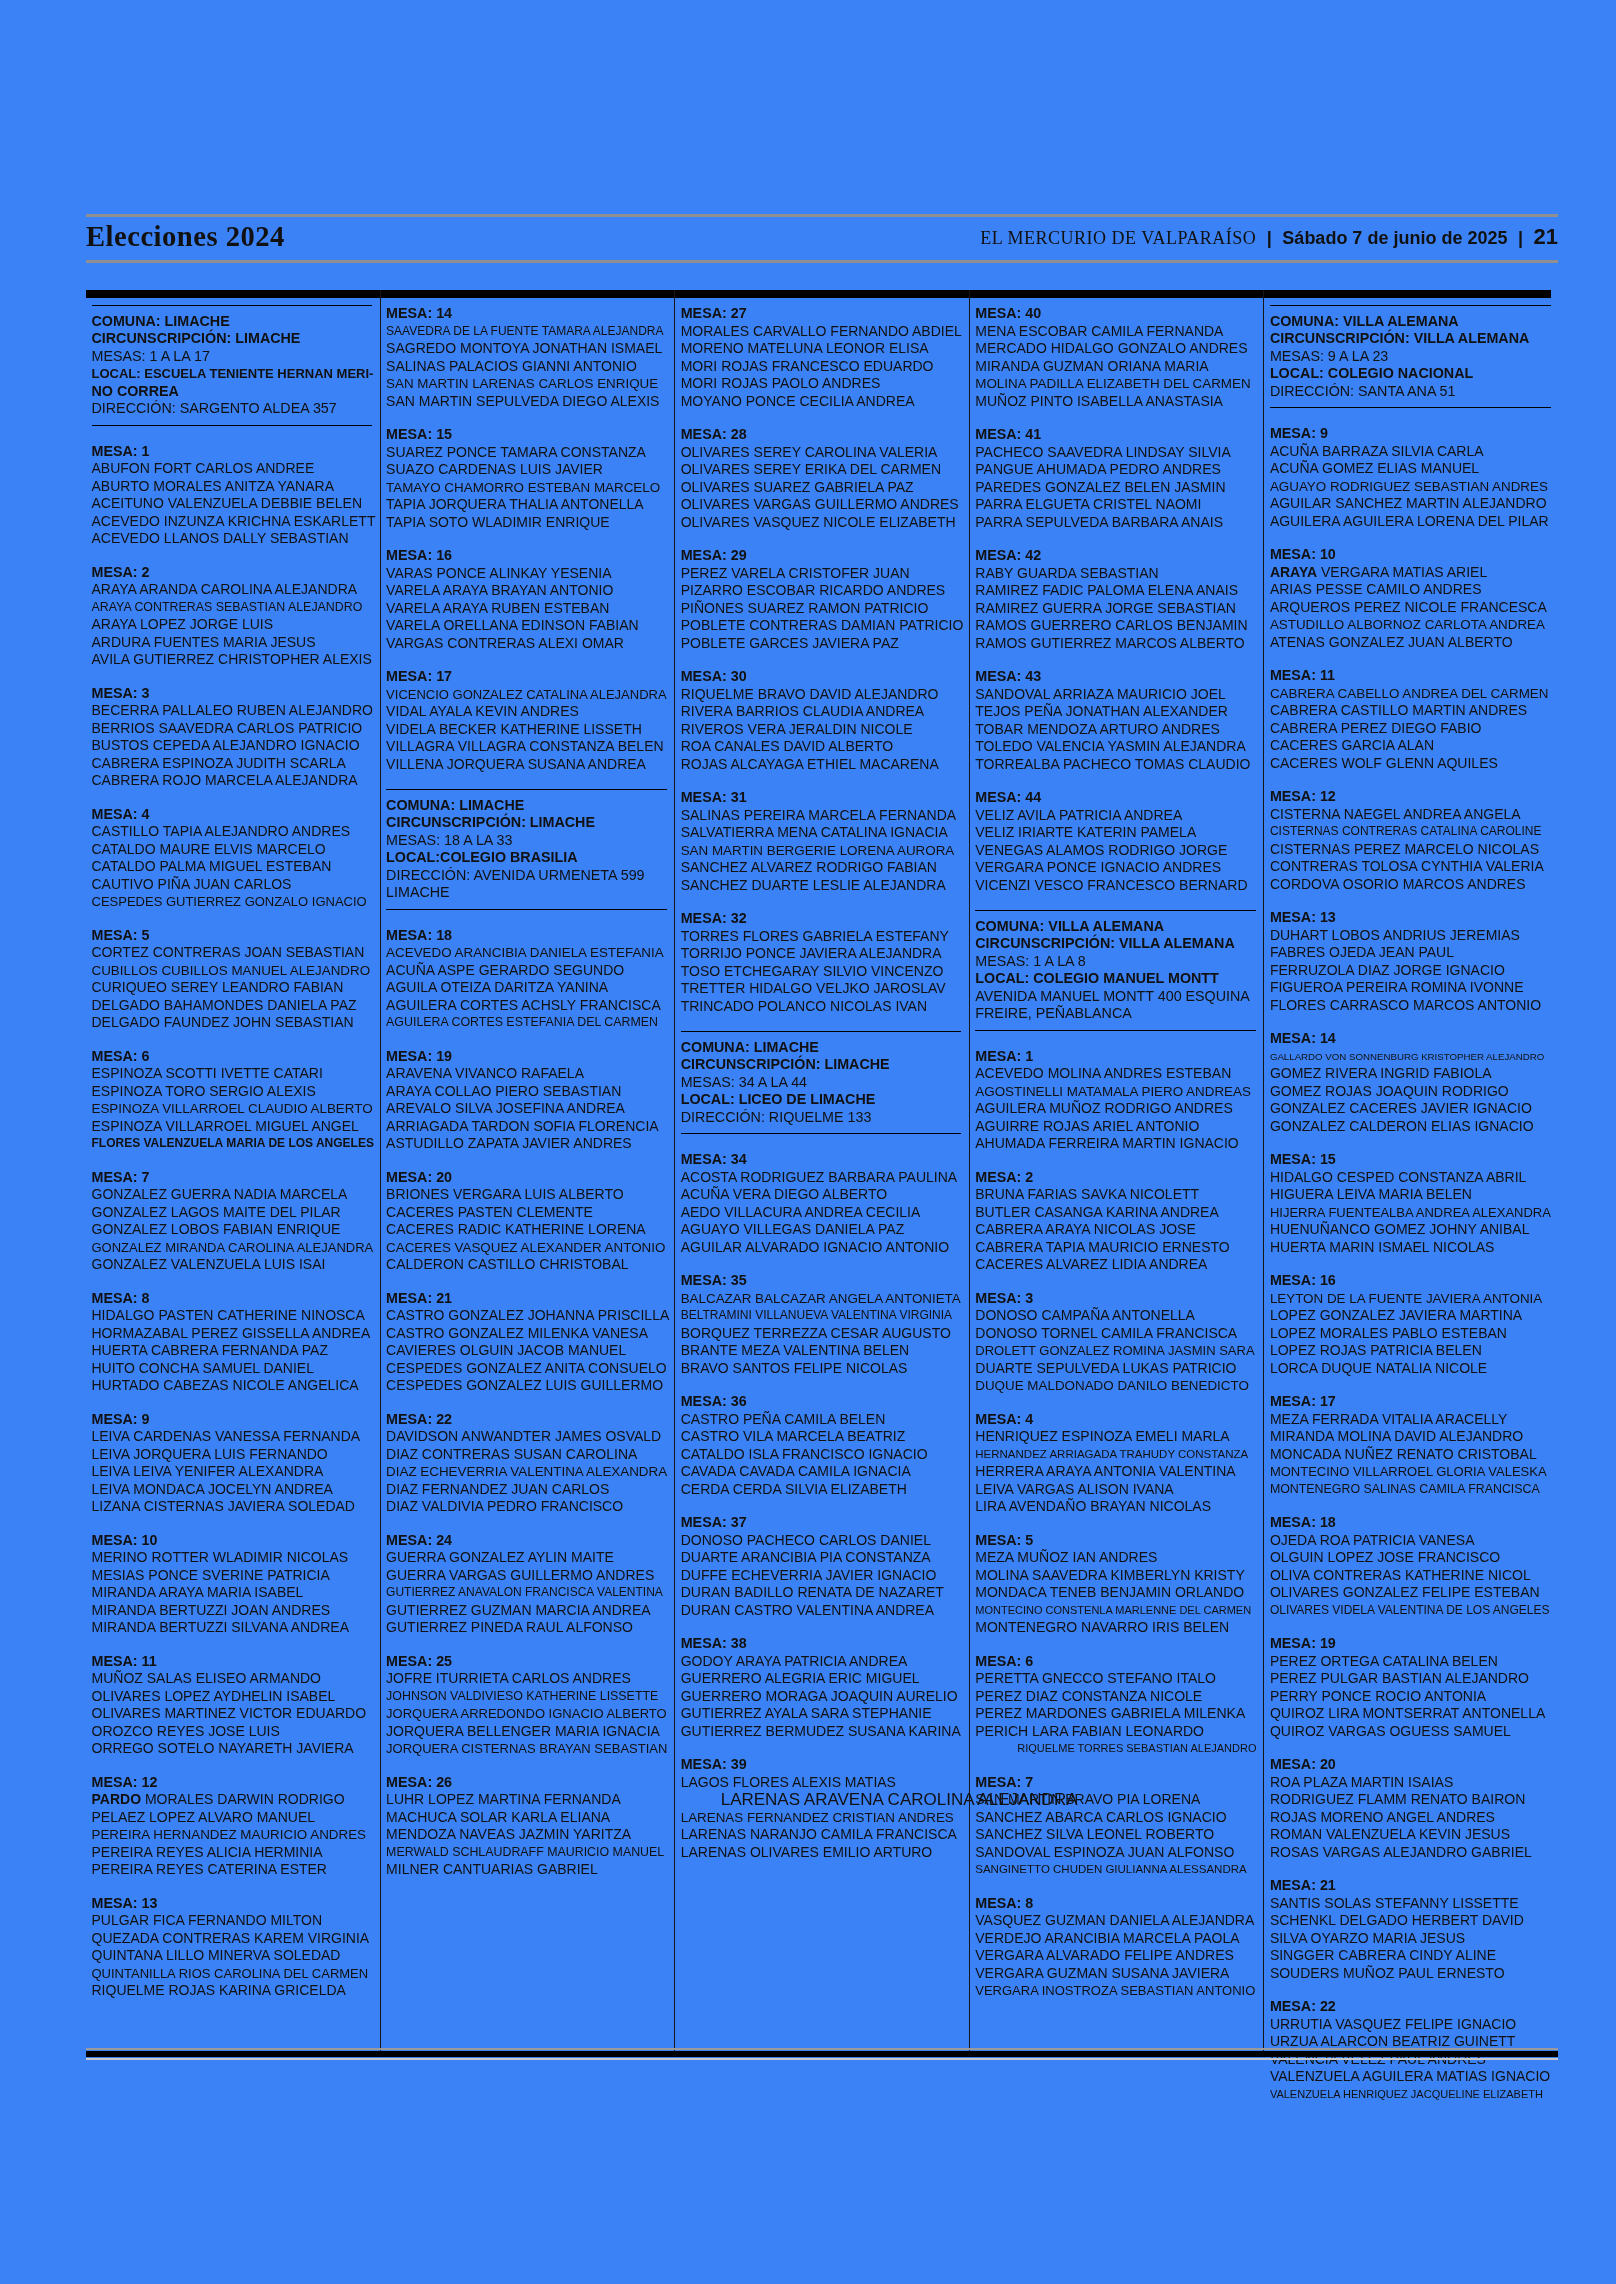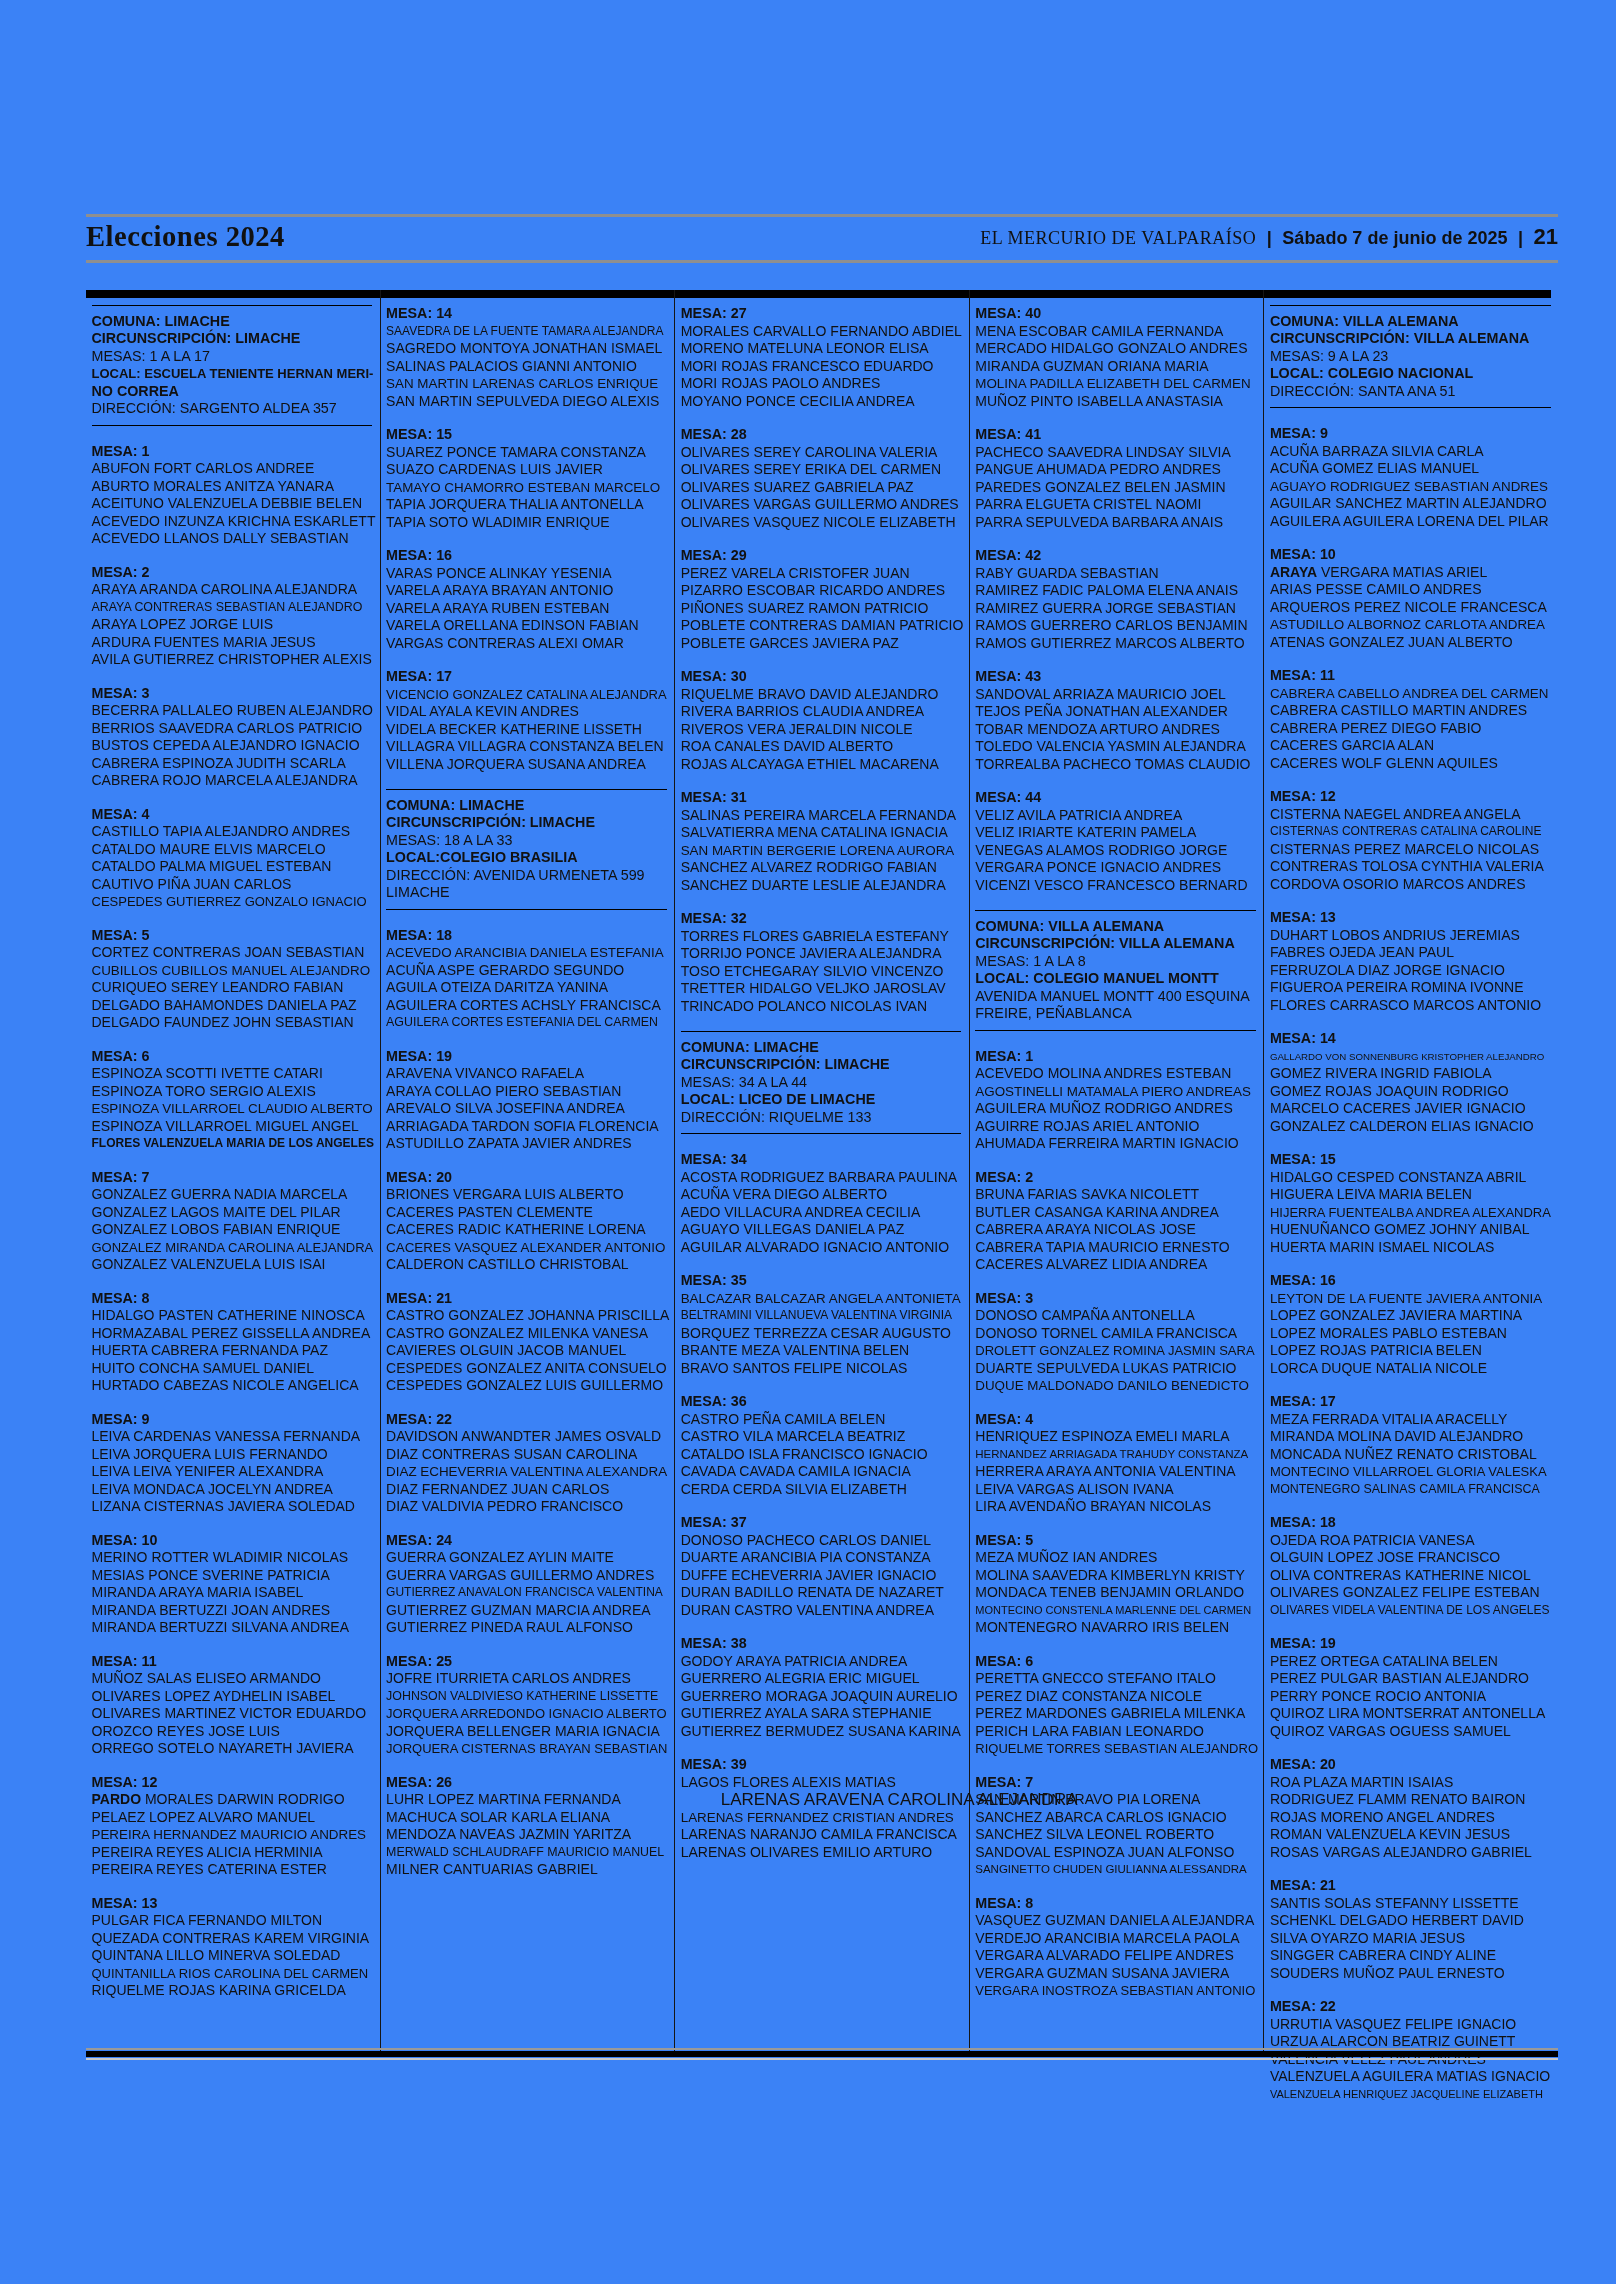--- a/index.html
+++ b/index.html
@@ -473,21 +473,21 @@
           <div class="name fit">MONDACA TENEB BENJAMIN ORLANDO</div>
           <div class="name fit" style="font-size: 11px;">MONTECINO CONSTENLA MARLENNE DEL CARMEN</div>
           <div class="name fit">MONTENEGRO NAVARRO IRIS BELEN</div>
         </div>
         <div class="mesa">
           <div class="mesa-label">MESA: 6</div>
           <div class="name fit">PERETTA GNECCO STEFANO ITALO</div>
           <div class="name fit">PEREZ DIAZ CONSTANZA NICOLE</div>
           <div class="name fit">PEREZ MARDONES GABRIELA MILENKA</div>
           <div class="name fit">PERICH LARA FABIAN LEONARDO</div>
-          <div class="name fit" style="font-size: 13px;">RIQUELME TORRES SEBASTIAN ALEJANDRO</div>
+          <div class="name fit" style="font-size: 11px; margin-left: 42px;">RIQUELME TORRES SEBASTIAN ALEJANDRO</div>
         </div>
         <div class="mesa">
           <div class="mesa-label">MESA: 7</div>
           <div class="name fit">SAN MARTIN BRAVO PIA LORENA</div>
           <div class="name fit">SANCHEZ ABARCA CARLOS IGNACIO</div>
           <div class="name fit">SANCHEZ SILVA LEONEL ROBERTO</div>
           <div class="name fit">SANDOVAL ESPINOZA JUAN ALFONSO</div>
           <div class="name fit" style="font-size: 11.5px;">SANGINETTO CHUDEN GIULIANNA ALESSANDRA</div>
         </div>
         <div class="mesa">
@@ -546,21 +546,21 @@
           <div class="name fit">FABRES OJEDA JEAN PAUL</div>
           <div class="name fit">FERRUZOLA DIAZ JORGE IGNACIO</div>
           <div class="name fit">FIGUEROA PEREIRA ROMINA IVONNE</div>
           <div class="name fit">FLORES CARRASCO MARCOS ANTONIO</div>
         </div>
         <div class="mesa">
           <div class="mesa-label">MESA: 14</div>
           <div class="name fit" style="font-size: 9.7px;">GALLARDO VON SONNENBURG KRISTOPHER ALEJANDRO</div>
           <div class="name fit">GOMEZ RIVERA INGRID FABIOLA</div>
           <div class="name fit">GOMEZ ROJAS JOAQUIN RODRIGO</div>
-          <div class="name fit">MARCELO CACERES JAVIER IGNACIO</div>
+          <div class="name fit">GONZALEZ CACERES JAVIER IGNACIO</div>
           <div class="name fit">GONZALEZ CALDERON ELIAS IGNACIO</div>
         </div>
         <div class="mesa">
           <div class="mesa-label">MESA: 15</div>
           <div class="name fit">HIDALGO CESPED CONSTANZA ABRIL</div>
           <div class="name fit">HIGUERA LEIVA MARIA BELEN</div>
           <div class="name fit" style="font-size: 13px;">HIJERRA FUENTEALBA ANDREA ALEXANDRA</div>
           <div class="name fit">HUENUÑANCO GOMEZ JOHNY ANIBAL</div>
           <div class="name fit">HUERTA MARIN ISMAEL NICOLAS</div>
         </div>

